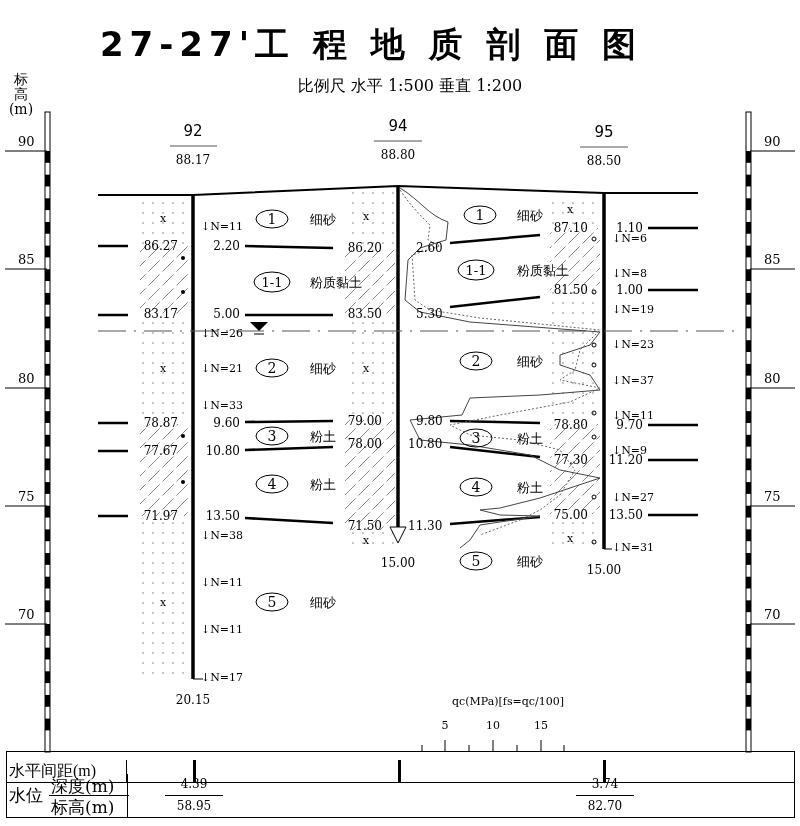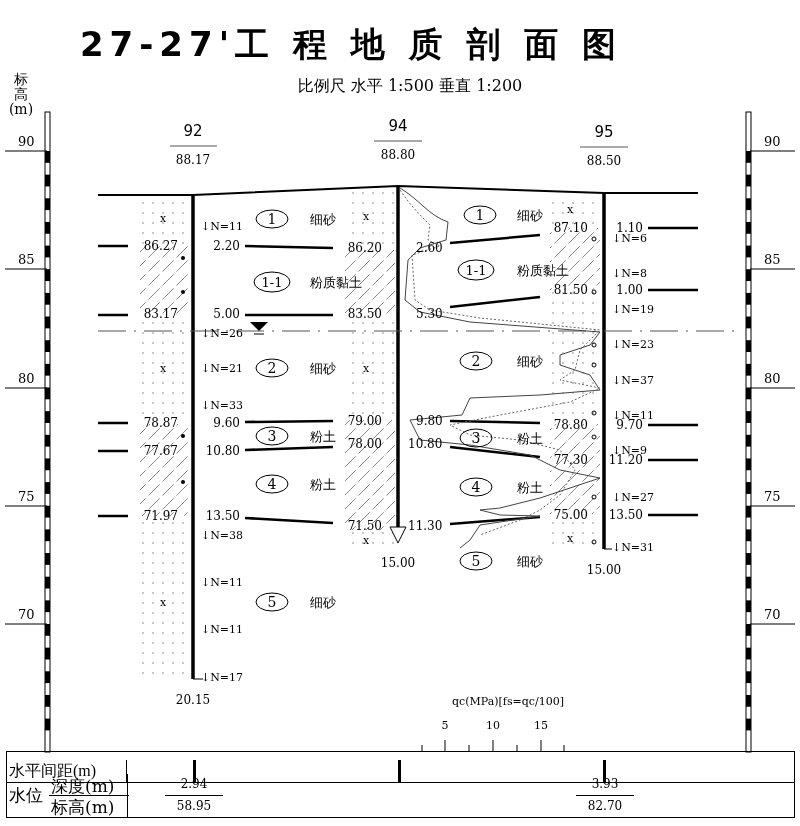--- a/index.html
+++ b/index.html
@@ -1,20 +1,20 @@
 <!DOCTYPE html>
 <html><head>
 <meta charset="utf-8">
 <style>
   html, body { margin:0; padding:0; background:#ffffff; }
   body { width:800px; height:826px; position:relative; overflow:hidden;
          font-family:"DejaVu Serif", "Liberation Serif", serif; color:#000; }
   #title { position:absolute; left:0; top:22px; width:702px; text-align:center;
            font-family:"DejaVu Sans", "Liberation Sans", sans-serif; font-weight:bold;
-           font-size:34px; letter-spacing:6px; }
+           font-size:34px; letter-spacing:6px;padding-left:20px; }
   #scale-line { position:absolute; left:0; top:76px; width:800px; text-align:center;
                 font-size:16px;padding-left:10px; }
   #elev-label { position:absolute; left:6px; top:72px; width:30px; text-align:center;
                 font-size:14px; line-height:15px; }
   svg { position:absolute; left:0; top:0; }
   .t { font-family:"DejaVu Serif","Liberation Serif",serif; }
   .ts { font-family:"DejaVu Sans","Liberation Sans",sans-serif; }
   #bottom-table { position:absolute; left:6px; top:751px; width:789px; height:67px;
                   border:1px solid #000; box-sizing:border-box; }
   .row1 { position:absolute; left:0; top:8px; width:100%; height:22px; border-bottom:1px solid #000;font-family:Liberation Serif, serif; }
@@ -369,20 +369,20 @@
     <div class="tick-sep" style="left:391px;"></div>
     <div class="tick-sep" style="left:596px;"></div>
   </div>
   <div class="row2">
     <div class="cell-label">
       <span class="wl-label-main">水位</span>
       <span class="wl-sub wl-sub-top">深度(m)</span>
       <span class="wl-sub-line"></span>
       <span class="wl-sub wl-sub-bot">标高(m)</span>
     </div>
-    <div class="wl-val" style="left:157px;top:3px;">2.94</div>
+    <div class="wl-val" style="left:157px;top:3px;">4.39</div>
     <div class="wl-line" style="left:158px;top:21px;"></div>
     <div class="wl-val" style="left:157px;top:25px;">58.95</div>
-    <div class="wl-val" style="left:568px;top:3px;">3.93</div>
+    <div class="wl-val" style="left:568px;top:3px;">3.74</div>
     <div class="wl-line" style="left:569px;top:21px;"></div>
     <div class="wl-val" style="left:568px;top:25px;">82.70</div>
   </div>
 </div>
 
 </body></html>

